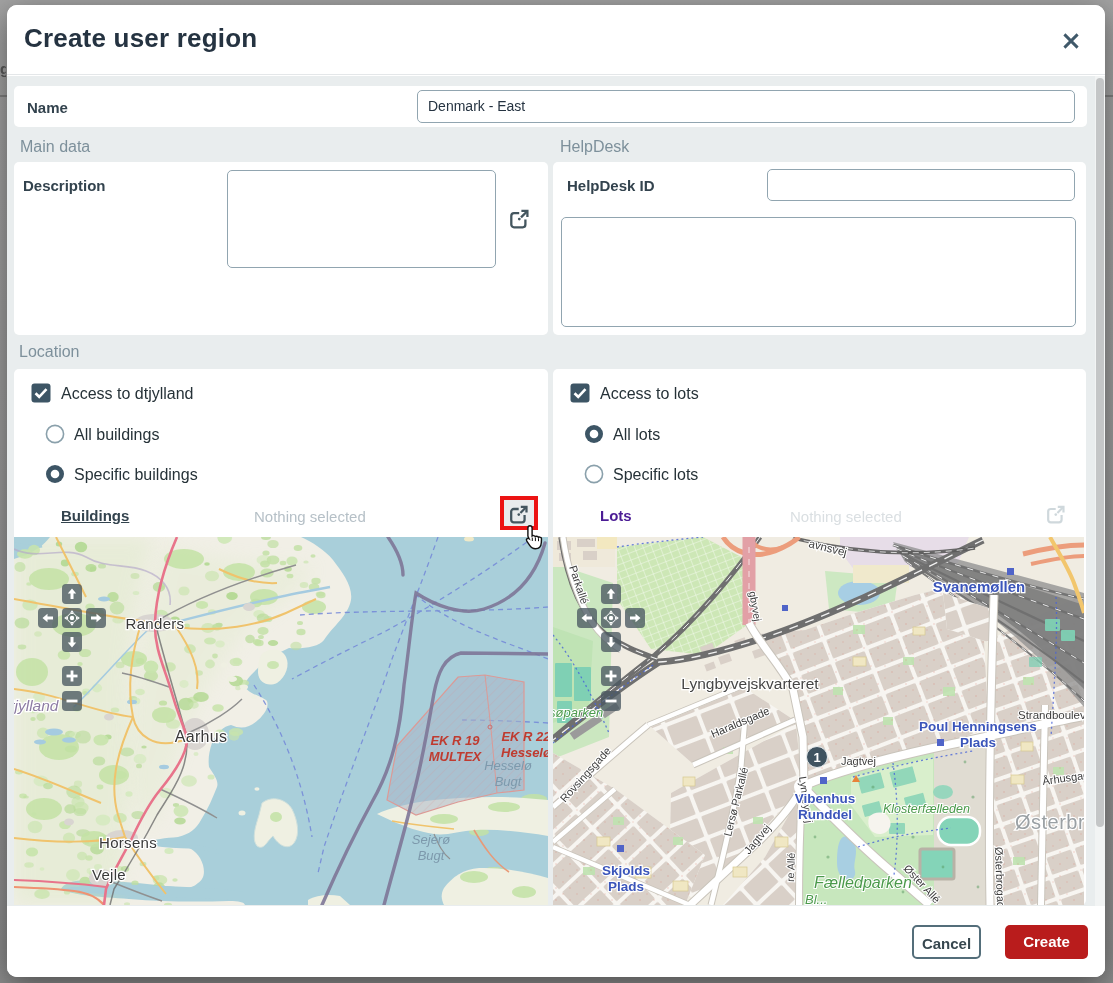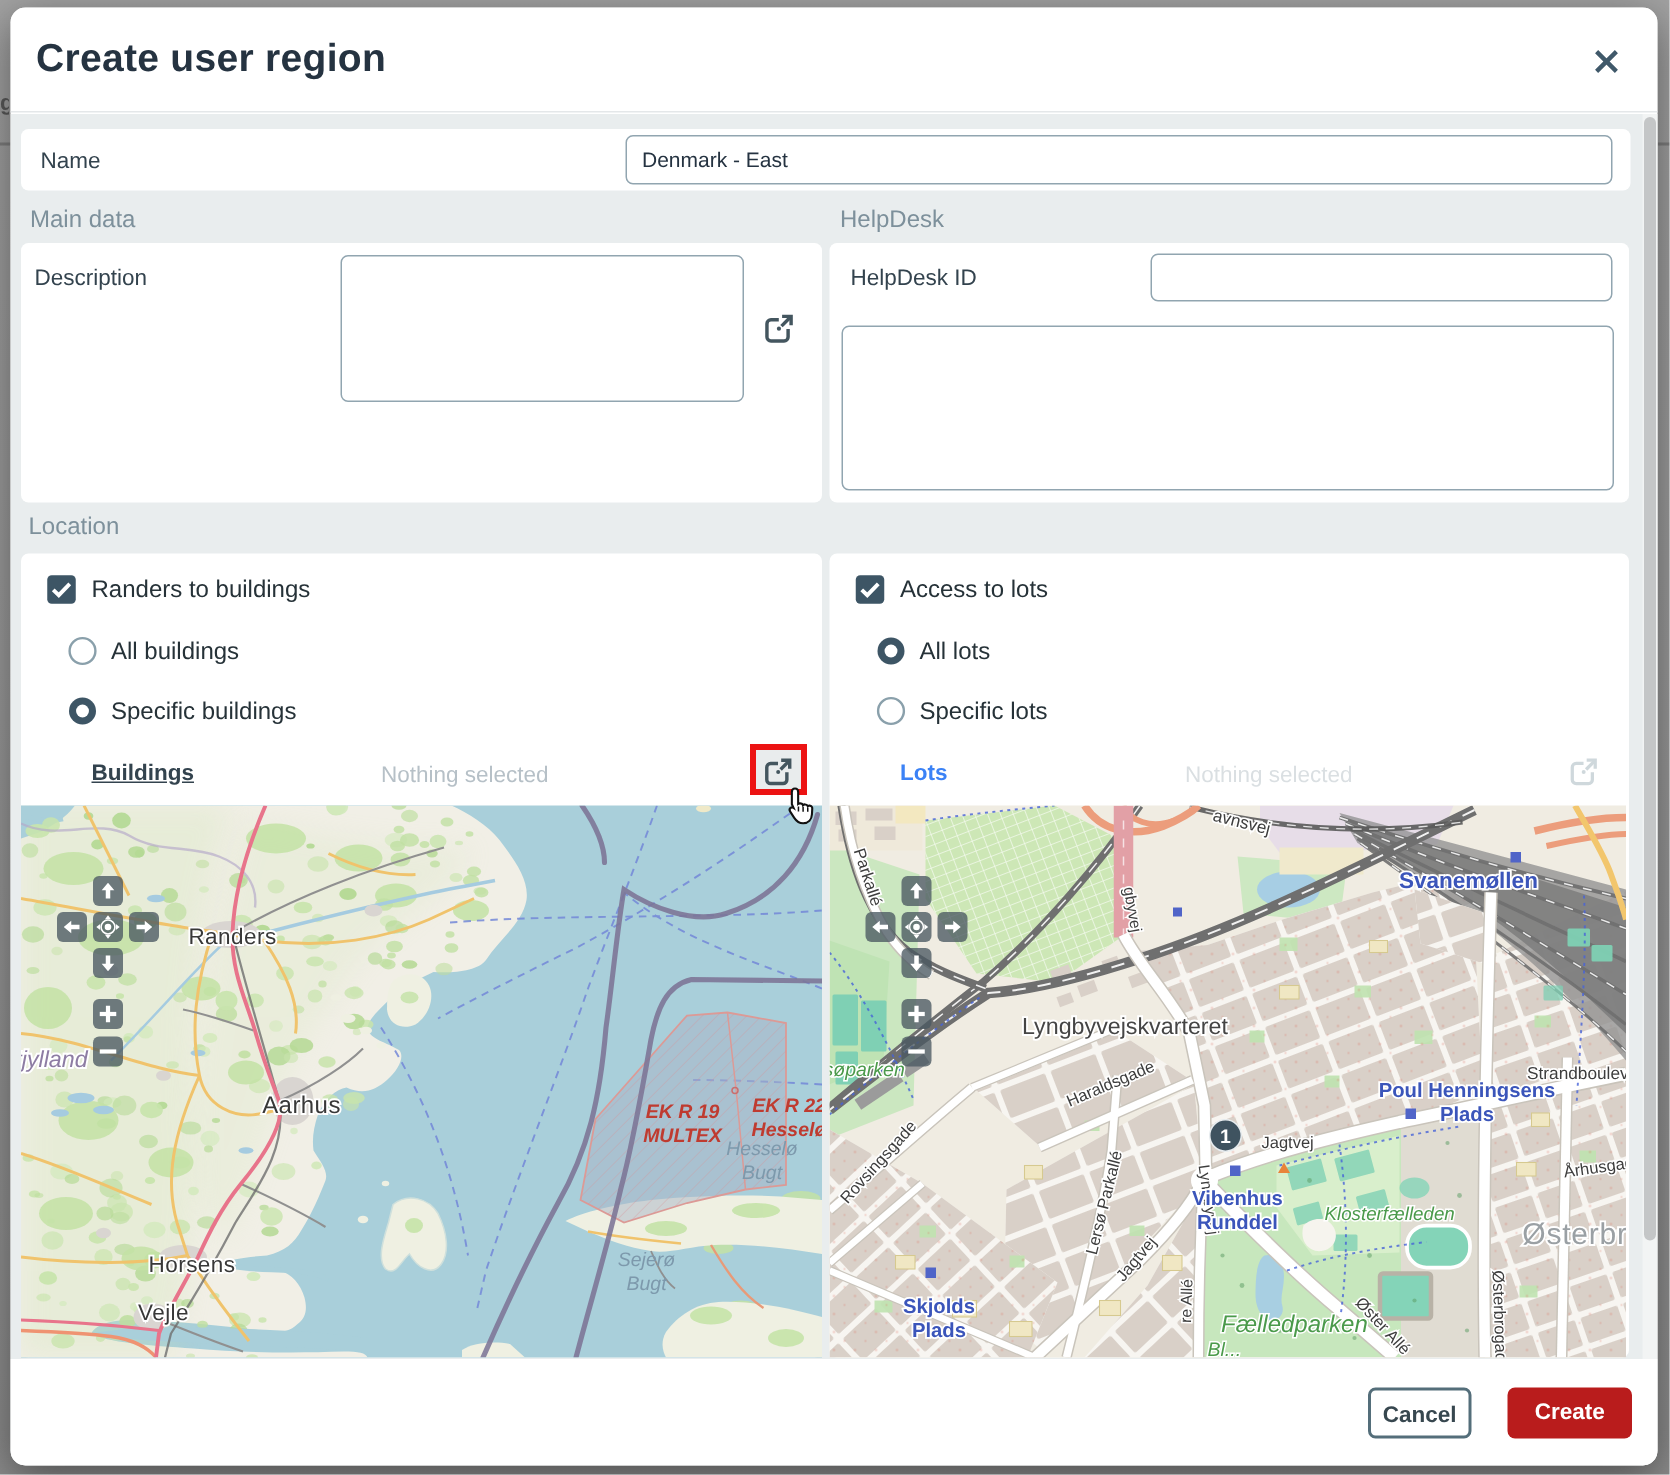--- a/index.html
+++ b/index.html
@@ -7,21 +7,21 @@
   body { background:linear-gradient(180deg,#a3a3a3 0%,#9c9c9c 45%,#8d8d8d 100%); position:relative; }
   .backline { position:absolute; height:2px; background:#7f7f7f; }
   .modal { position:absolute; left:7px; top:5px; width:1098px; height:972px; background:#fff; border-radius:10px; box-shadow:0 8px 30px rgba(0,0,0,.45); overflow:hidden; }
   .hdr { position:absolute; left:0; top:0; width:100%; height:70px; background:#fff; border-bottom:1px solid #e4e7e9; }
   .hdr h1 { position:absolute; left:17px; top:18px; font-size:26px; font-weight:bold; color:#253341; letter-spacing:0.2px; }
   .xbtn { position:absolute; right:26px; top:28px; width:16px; height:16px; }
   .body { position:absolute; left:0; top:71px; width:1098px; height:901px; background:#e9edee; }
   .sbtrack { position:absolute; left:1088px; top:71px; width:10px; height:901px; background:#f2f4f4; }
   .sbthumb { position:absolute; left:1089px; top:73px; width:8px; height:749px; background:#c4c6c7; border-radius:4px; }
   .card { position:absolute; background:#fff; border-radius:5px; }
-  .lbl { font-weight:normal; font-size:15px; color:#33434e; }
+  .lbl { font-weight:bold; font-size:15px; color:#33434e; }
   .seclbl { position:absolute; font-size:16px; color:#7d909b; }
   .inp { position:absolute; background:#fff; border:1px solid #91a5b0; border-radius:5px; font-size:14px; color:#253341; }
   .footer { position:absolute; left:0; top:901px; width:1098px; height:71px; background:#fff; }
   .btn { position:absolute; top:19px; height:34px; border-radius:5px; font-weight:bold; font-size:15px; text-align:center; line-height:33px; }
   .btn.cancel { left:905px; width:69px; border:2px solid #546e7a; color:#37474f; background:#fff; }
   .btn.create { left:998px; width:83px; background:#b91c1c; color:#fff; }
   .opt { position:absolute; font-size:16px; color:#263238; }
   .boldlbl { position:absolute; font-weight:bold; font-size:15px; color:#33434e; }
   .nsel { position:absolute; font-size:15px; color:#b6c0c7; }
   .mapctl { position:absolute; width:20px; height:20px; background:rgba(74,88,97,.78); border-radius:4px; }
@@ -63,21 +63,21 @@
     <div class="inp" style="left:554px;top:212px;width:515px;height:110px;"></div>
 
     <div class="card" style="left:7px;top:364px;width:534px;height:536px;"></div>
 
     <div class="card" style="left:546px;top:364px;width:533px;height:536px;"></div>
 
     <svg style="position:absolute;left:24px;top:378px;" width="20" height="20">
       <rect x="0.5" y="0.5" width="19" height="19" rx="3" fill="#3d5565"></rect>
       <path d="M4.5 10.2 L8.2 13.8 L15.5 6.2" stroke="#fff" stroke-width="2.6" fill="none"></path>
     </svg>
-    <div class="opt" style="left:54px;top:380px;">Randers to buildings</div>
+    <div class="opt" style="left:54px;top:380px;">Access to dtjylland</div>
     <svg style="position:absolute;left:38px;top:419px;" width="20" height="20">
       <circle cx="10" cy="10" r="8.6" fill="#fff" stroke="#8aa0ab" stroke-width="1.6"></circle>
     </svg>
     <div class="opt" style="left:67px;top:421px;">All buildings</div>
     <svg style="position:absolute;left:38px;top:459px;" width="20" height="20">
       <circle cx="10" cy="10" r="9" fill="#3d5565"></circle>
       <circle cx="10" cy="10" r="4.3" fill="#fff"></circle>
     </svg>
     <div class="opt" style="left:67px;top:461px;">Specific buildings</div>
     <div class="boldlbl" style="left:54px;top:502px;text-decoration:underline;">Buildings</div>
@@ -98,21 +98,21 @@
     <div class="opt" style="left:593px;top:380px;">Access to lots</div>
     <svg style="position:absolute;left:577px;top:419px;" width="20" height="20">
       <circle cx="10" cy="10" r="9" fill="#3d5565"></circle>
       <circle cx="10" cy="10" r="4.3" fill="#fff"></circle>
     </svg>
     <div class="opt" style="left:606px;top:421px;">All lots</div>
     <svg style="position:absolute;left:577px;top:459px;" width="20" height="20">
       <circle cx="10" cy="10" r="8.6" fill="#fff" stroke="#8aa0ab" stroke-width="1.6"></circle>
     </svg>
     <div class="opt" style="left:606px;top:461px;">Specific lots</div>
-    <div class="boldlbl" style="left:593px;top:502px;color:#3b82f6;">Lots</div>
+    <div class="boldlbl" style="left:593px;top:502px;color:#4c1d95;">Lots</div>
     <div class="nsel" style="left:783px;top:503px;color:#dadfe2;">Nothing selected</div>
     <svg style="position:absolute;left:1039px;top:500px;" width="19" height="19" viewBox="0 0 20 20">
       <path d="M16.4,10.4 L16.4,15.6 C16.4,17.1 15.2,18.3 13.7,18.3 L5,18.3 C3.5,18.3 2.3,17.1 2.3,15.6 L2.3,6.9 C2.3,5.4 3.5,4.2 5,4.2 L10.2,4.2" stroke="#cfd8dc" stroke-width="2.3" fill="none"></path>
       <path d="M12.4,1.9 L18.4,1.9 L18.4,7.9" stroke="#cfd8dc" stroke-width="2.3" fill="none"></path>
       <path d="M17.7,2.7 L12.0,8.4" stroke="#cfd8dc" stroke-width="2.3" fill="none"></path>
       <circle cx="10.3" cy="10.1" r="1.4" fill="#cfd8dc"></circle>
     </svg>
 
     <div id="lmap" style="position:absolute;left:7px;top:532px;width:534px;height:368px;background:#a9cfda;overflow:hidden;">
     <svg width="534" height="368" viewBox="0 0 534 368">

